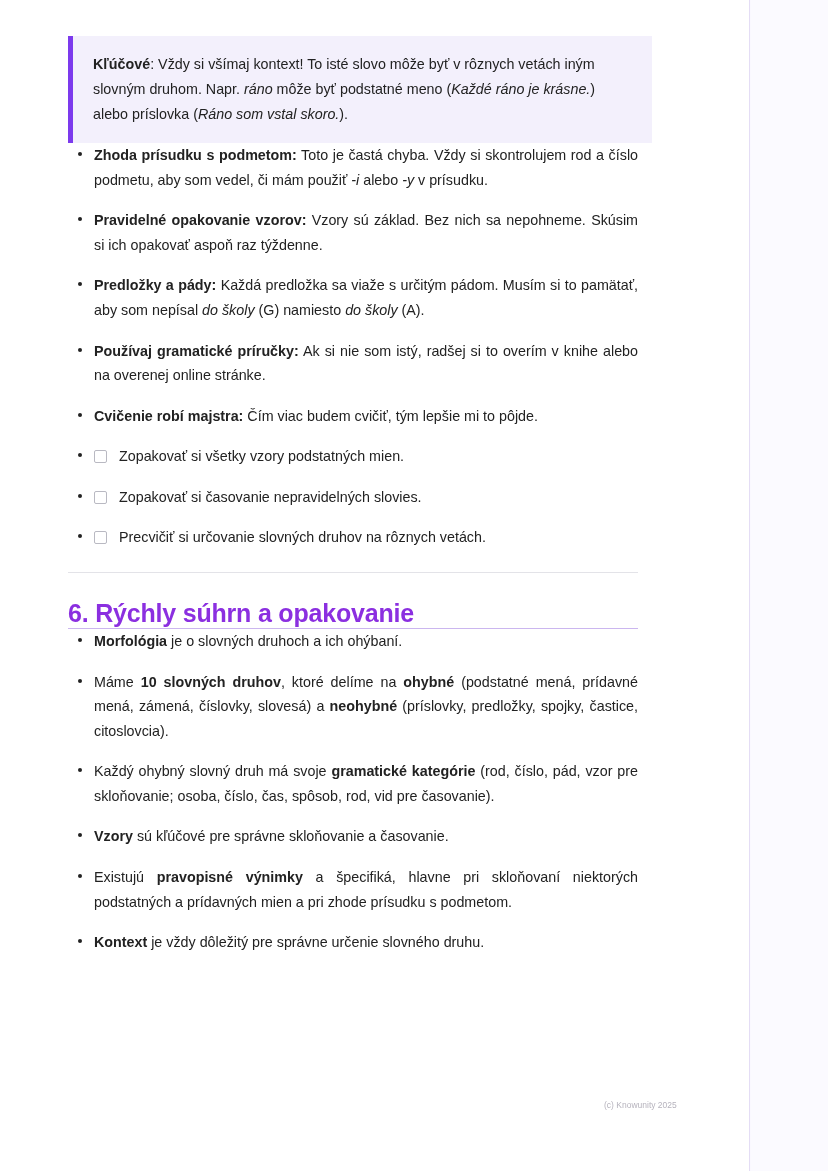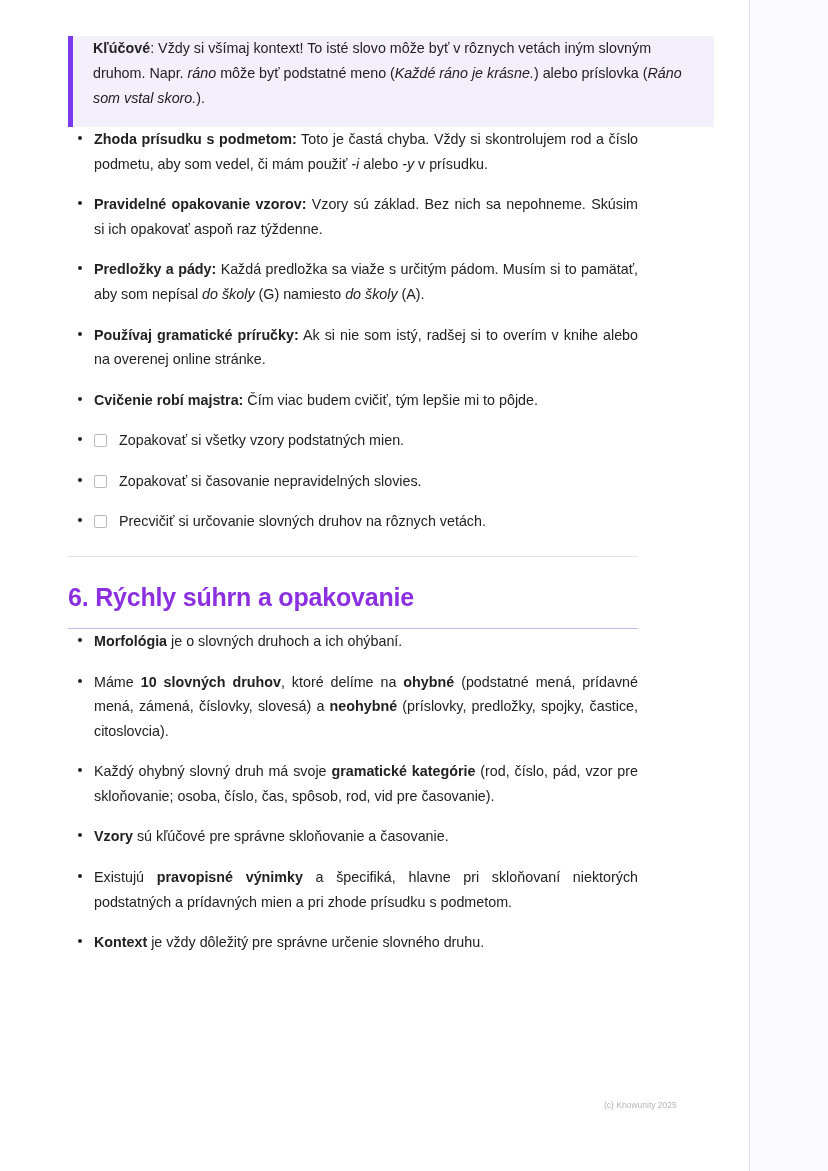--- a/index.html
+++ b/index.html
@@ -44,23 +44,23 @@
     width: 77px;
     height: 1171px;
     background: #fbfaff;
   }
 
   
   .callout {
     margin-top: 36px;
     background: #f3f0fc;
     border-left: 5px solid #7c3aed;
-    padding: 0 20px 16px 20px;
+    padding: 16px 20px 16px 20px;
     box-sizing: border-box;
-    width: 646px;
+    width: 584px;
   }
   .callout p {
     margin: 0;
     font-size: 14.3px;
     line-height: 1.75;
     color: #222;
   }
   .callout b { font-weight: bold; }
   .callout i { font-style: italic; }
 
@@ -121,21 +121,20 @@
     border-top: 1px solid #e3e3e8;
     margin: 22px 0 0 0;
     width: 570px;
   }
 
   h2.section {
     font-size: 25px;
     color: #8b2fe0;
     font-weight: bold;
     margin: 26px 0 0 0;
-    padding-bottom: 16px;
     border-bottom: 1px solid #cbb6ef;
     width: 570px;
     letter-spacing: -0.2px;
   }
 
   .summary-list { margin-top: 20px; }
   .summary-list > li {
     margin-bottom: 13px;
     text-align: left;
   }

